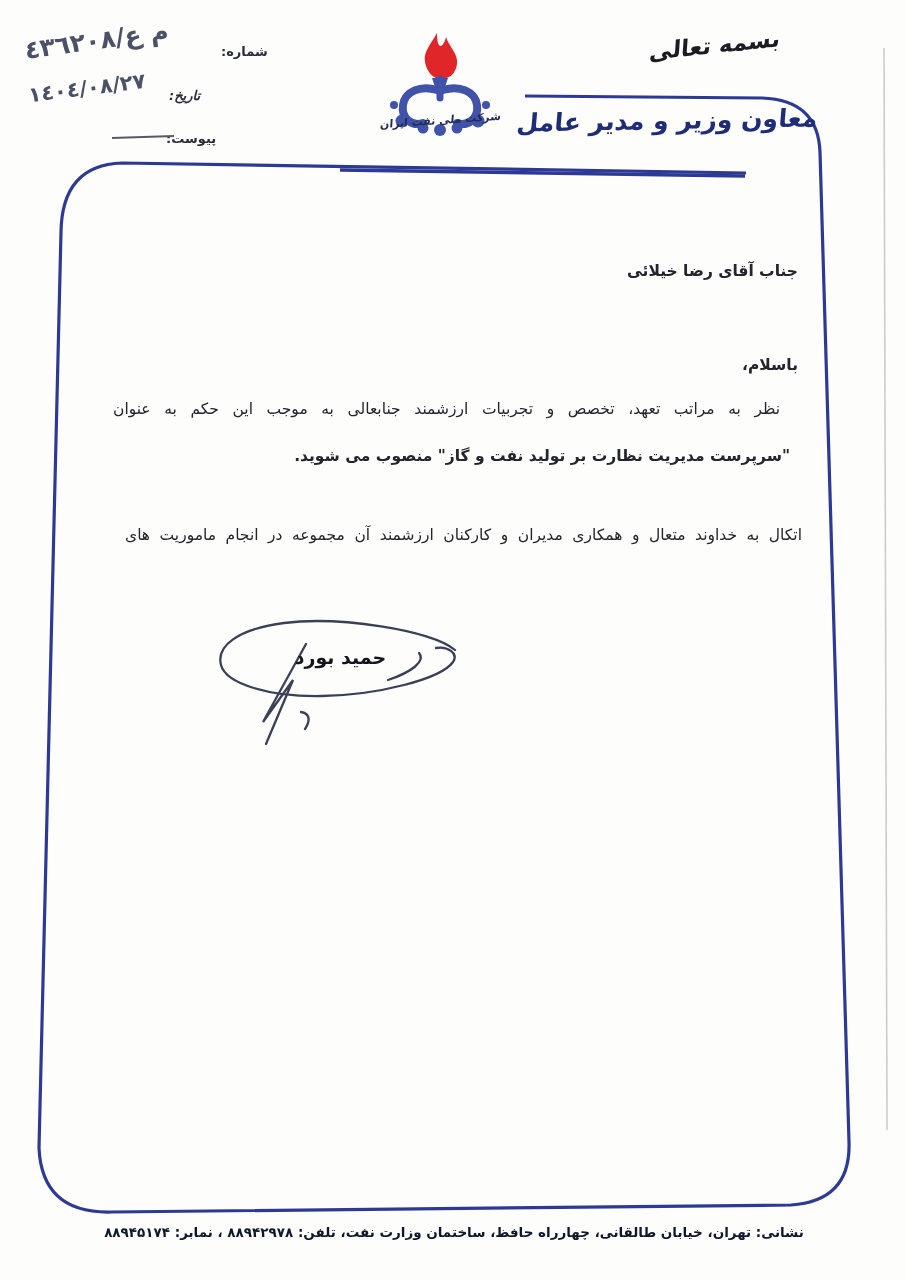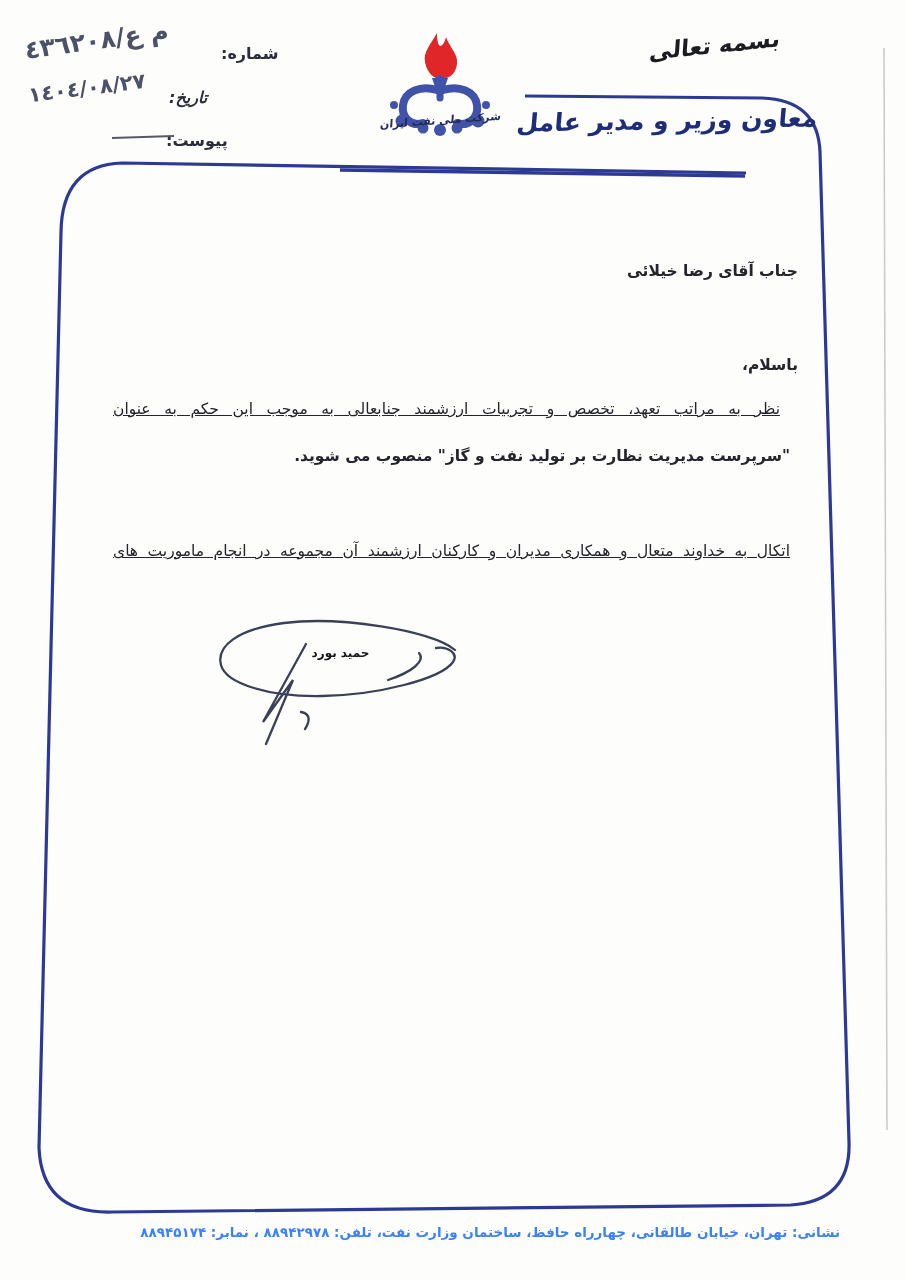--- a/index.html
+++ b/index.html
@@ -7,21 +7,21 @@
   #page {
     position:relative; width:905px; height:1280px;
     background:#fdfdfc; overflow:hidden;
     font-family:"DejaVu Sans", sans-serif;
     direction:rtl;
   }
   svg.overlay { position:absolute; left:0; top:0; width:905px; height:1280px; pointer-events:none; }
 
   
   .meta-label {
-    position:absolute; font-size:16px; font-weight:bold; color:#2a2e3a;
+    position:absolute; font-size:13px; font-weight:bold; color:#2a2e3a;
     direction:rtl; white-space:nowrap;
   }
   .hand {
     position:absolute; color:#4b5166; direction:rtl; white-space:nowrap;
     font-weight:bold; letter-spacing:2px;
   }
   .hand-number { left:24px; top:26px; font-size:25px; transform:rotate(-8deg); }
   .hand-date   { left:28px; top:76px; font-size:21px; transform:rotate(-7deg); }
   .attach-dash {
     position:absolute; left:112px; top:136px; width:62px; height:0;
@@ -48,42 +48,42 @@
     font-size:25px; font-weight:bold; color:#1f2c78;
     transform:skewX(-6deg) rotate(-1deg); white-space:nowrap;
   }
 
   
   .bline {
     position:absolute; left:113px; width:677px; height:32px;
     font-size:15.5px; line-height:30px; color:#24252c;
     direction:rtl; overflow:hidden;
   }
-  .jline { text-align:justify;text-decoration:underline; }
+  .jline { text-align:justify; }
   .jline::after { content:""; display:inline-block; width:100%; height:0; }
   .rline { text-align:right; }
   .b { font-weight:bold; }
   .recipient  { top:256px; width:685px; font-weight:bold; text-align:right; }
   .salutation { top:350px; width:685px; font-weight:bold; text-align:right; }
   .p1l1 { top:394px; padding-right:10px; }
   .p1l2 { top:441px; }
   .p2l1 { top:489px; }
-  .p2l2 { top:536px; }
+  .p2l2 { top:520px;margin-left:12px; }
   .p2l3 { top:583px; }
 
   .signer {
     position:absolute; left:293px; top:646px; width:95px;
-    font-size:12px; font-weight:bold; color:#14151c;
+    font-size:19px; font-weight:bold; color:#14151c;
     text-align:center; white-space:nowrap; z-index:3;
   }
 
   .footer-address {
     position:absolute; left:68px; top:1224px; width:772px;
-    font-size:13.5px; font-weight:bold; color:#3b82f6;
-    direction:rtl; white-space:nowrap;
+    font-size:13.5px; font-weight:bold; color:#0f172a;
+    text-align:center; direction:rtl; white-space:nowrap;
   }
 </style>
 </head>
 <body>
 
 <div id="page">
 
   <svg class="overlay" viewBox="0 0 905 1280">
     <path d="M 525,96 L 762,98 Q 818,100 820,152 L 849,1142 Q 851,1201 791,1205 L 112,1212 Q 42,1214 39,1148 L 61,232 Q 62,165 122,163 L 746,173" fill="none" stroke="#2c3a96" stroke-width="3.2" stroke-linejoin="round"></path>
     <path d="M 340,170 L 745,176" fill="none" stroke="#2c3a96" stroke-width="3.4"></path>

